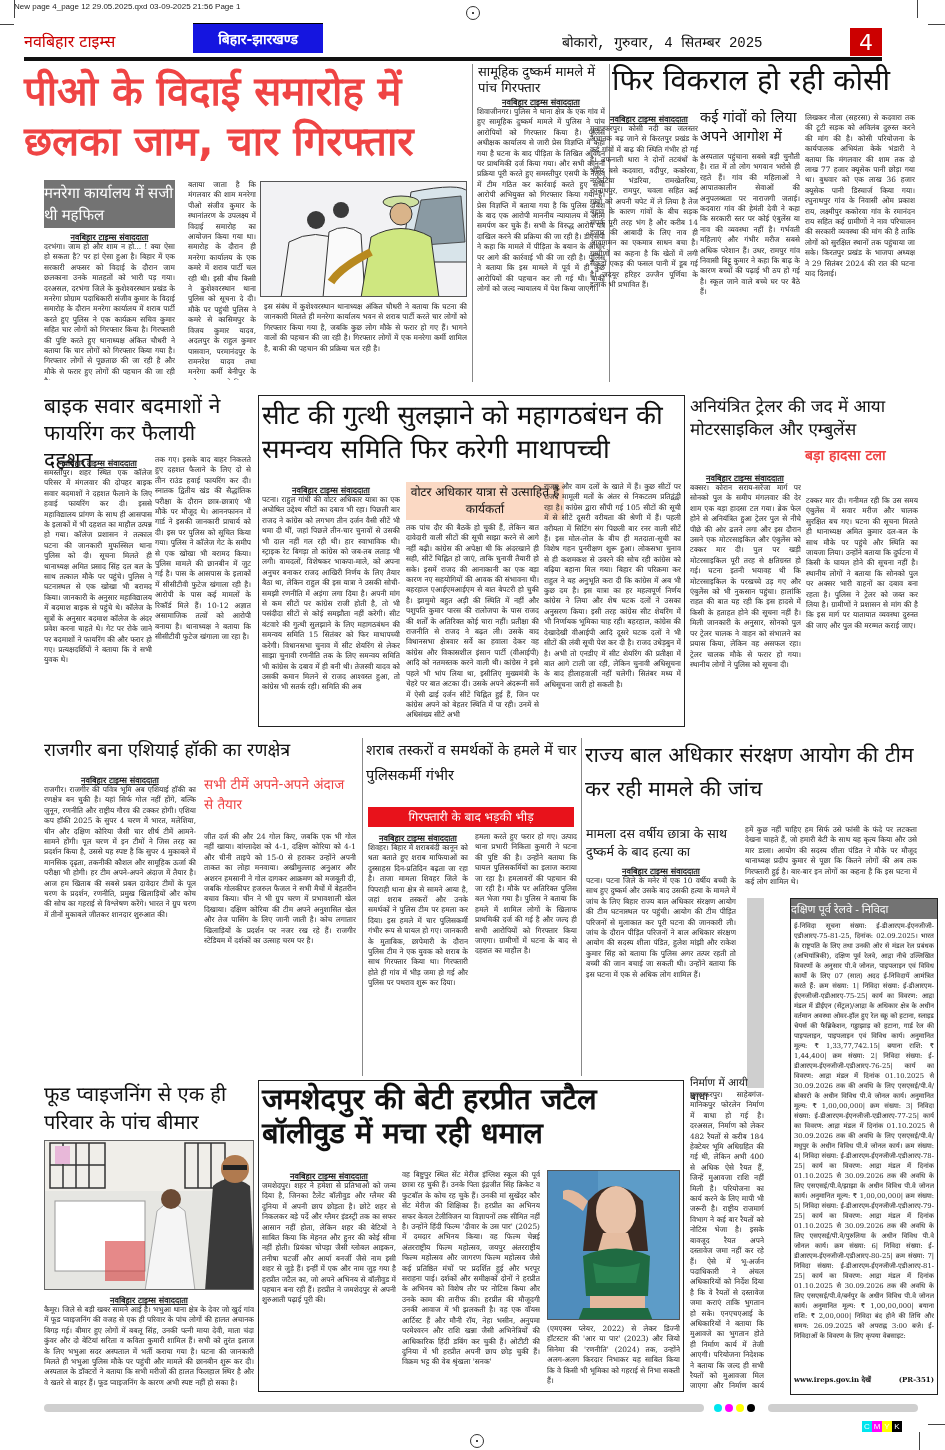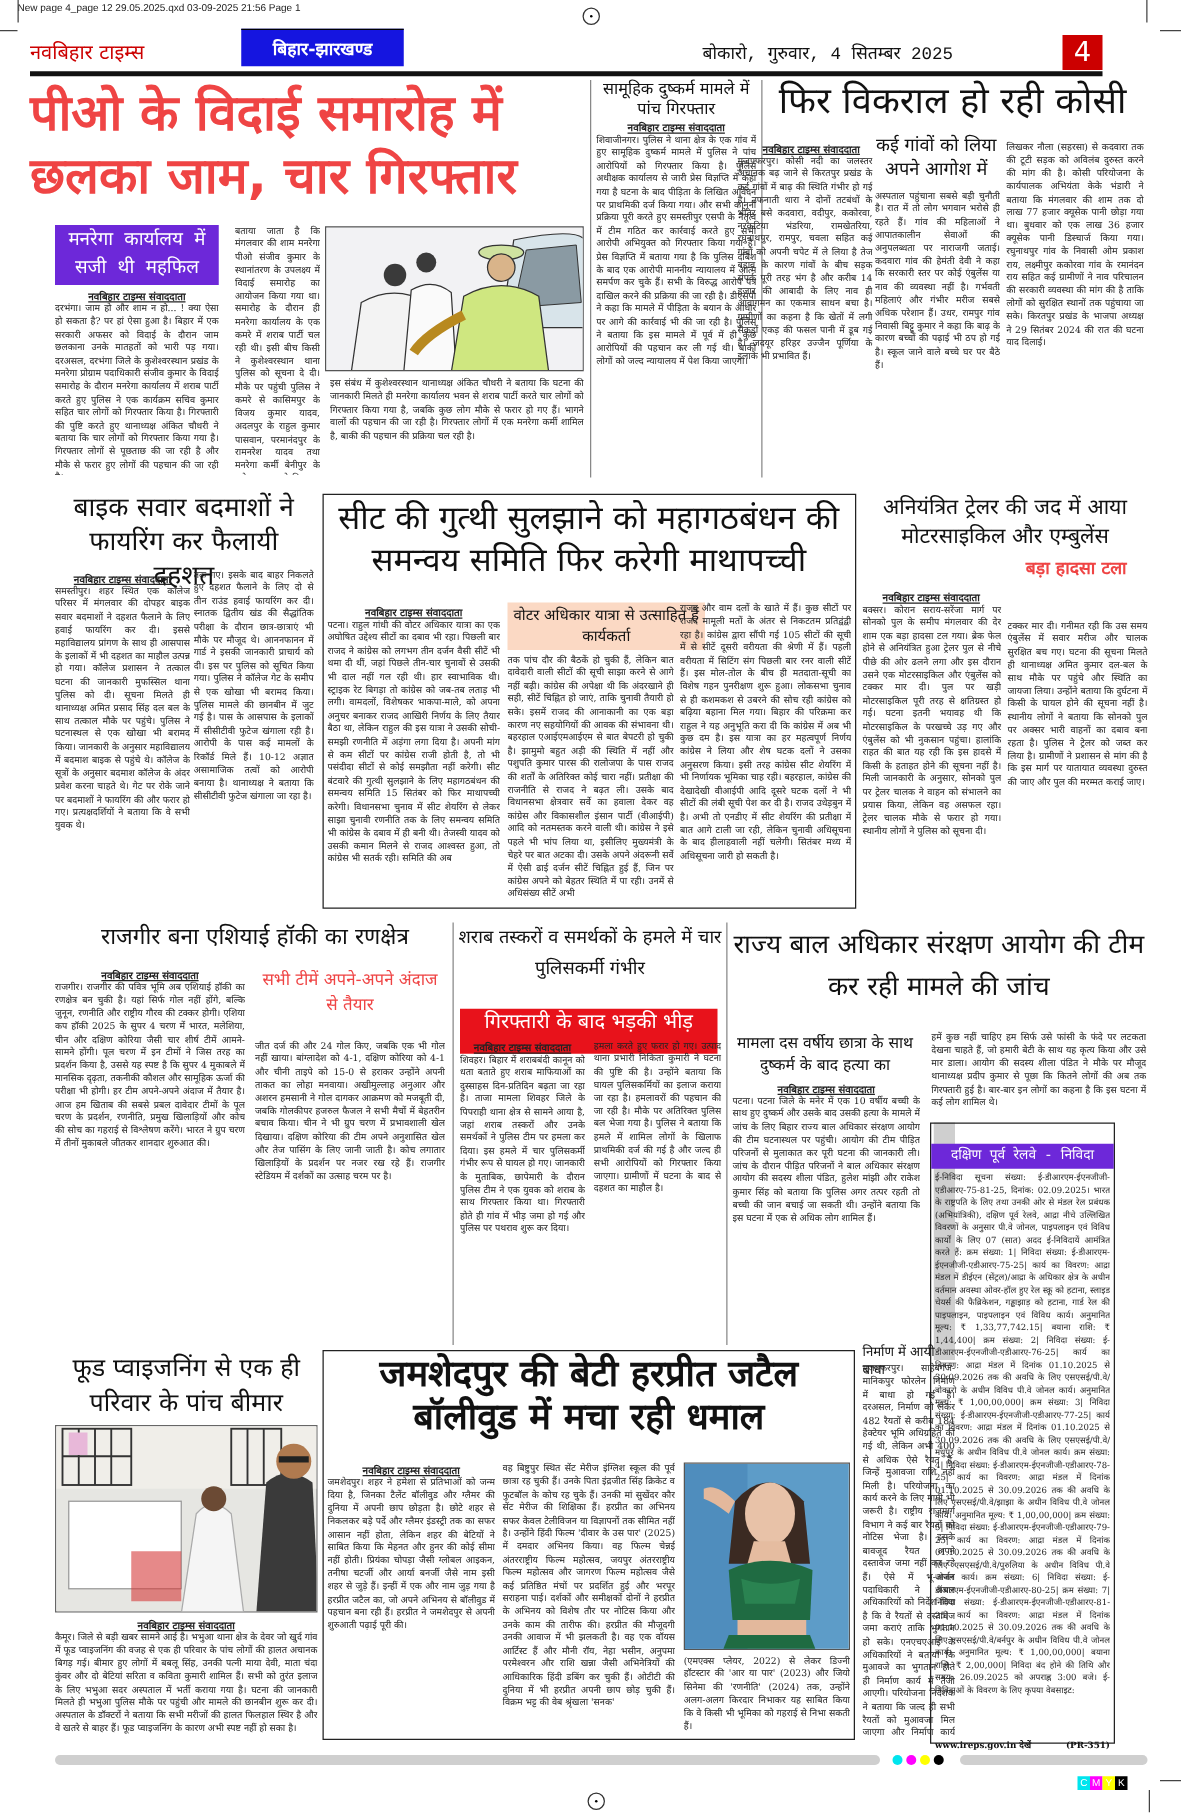--- a/index.html
+++ b/index.html
@@ -9,28 +9,28 @@
 .meta{left:14px;top:2px;font-family:"Liberation Sans",sans-serif;font-size:8px;color:#222}
 .crop-v{width:1px;background:#444}
 .crop-h{height:1px;background:#444}
 .reg{width:14px;height:14px;border:1px solid #333;border-radius:50%;}
 .reg:before{content:"";position:absolute;left:5px;top:5px;width:2px;height:2px;background:#000;border-radius:50%}
 .mast-name{left:24px;top:30px;font-family:"DejaVu Sans",sans-serif;font-weight:normal;color:#c00;font-size:16px}
 .mast-section{left:193px;top:23px;width:130px;height:30px;background:#1515e0;color:#fff;font-family:"DejaVu Sans",sans-serif;font-weight:bold;font-size:14px;display:flex;align-items:center;justify-content:center;border-top:1px solid #000}
 .mast-date{left:562px;top:32px;font-family:Liberation Mono, monospace;font-size:14px;color:#111}
 .mast-page{left:850px;top:28px;width:32px;height:28px;background:#c00;color:#fff;font-family:"DejaVu Sans",sans-serif;font-size:22px;display:flex;align-items:center;justify-content:center}
 .rule-thick{left:24px;top:57px;width:858px;height:4px;background:#111}
-.head{font-family:"DejaVu Sans",sans-serif;line-height:1.08;text-align:center;color:#111}
+.head{font-family:"DejaVu Sans",sans-serif;line-height:1.08;text-align:left;color:#111}
 .red{color:#ef4444}
 .byline{font-size:8px;font-weight:bold;text-decoration:underline;text-align:center;color:#222;font-family:"DejaVu Serif",serif}
 .body{font-size:7.4px;line-height:10.4px;text-align:justify;color:#222;overflow:hidden;font-family:"DejaVu Serif",serif}
 .photo{overflow:hidden}
 .vline{width:1px;background:#888}
 .boxed{border:1.2px solid #222}
-.blackbar{background:#6d28d9;color:#fff;font-family:Liberation Mono, monospace;text-align:center}
+.blackbar{background:#737373;color:#fff;font-family:Liberation Sans, sans-serif;}
 .redbar{background:#e8121b;color:#fff;font-family:"DejaVu Sans",sans-serif;text-align:center}
 .peachbar{background:#fbd9c4;color:#111;font-family:"DejaVu Sans",sans-serif;text-align:center}
 .grayband{background:#cfcfcf}
 .tender .body{font-size:6.8px;line-height:10px}
 .cmyk span{display:inline-block;width:10px;height:11px;font-family:"Liberation Sans",sans-serif;font-size:8px;text-align:center;line-height:11px}
 .dotbar{height:8px;background:#cfcfcf;border-radius:4px}
 </style>
 </head>
 <body>
 
@@ -112,34 +112,34 @@
 <div class="abs body" style="left:806px;top:496px;width:112px;height:230px" data-name="story6-col2">टक्कर मार दी। गनीमत रही कि उस समय एंबुलेंस में सवार मरीज और चालक सुरक्षित बच गए। घटना की सूचना मिलते ही थानाध्यक्ष अमित कुमार दल-बल के साथ मौके पर पहुंचे और स्थिति का जायजा लिया। उन्होंने बताया कि दुर्घटना में किसी के घायल होने की सूचना नहीं है। स्थानीय लोगों ने बताया कि सोनको पुल पर अक्सर भारी वाहनों का दबाव बना रहता है। पुलिस ने ट्रेलर को जब्त कर लिया है। ग्रामीणों ने प्रशासन से मांग की है कि इस मार्ग पर यातायात व्यवस्था दुरुस्त की जाए और पुल की मरम्मत कराई जाए।</div>
 
 <div class="abs head" style="left:44px;top:738px;width:320px;font-size:18px;line-height:24px" data-name="story7-headline">राजगीर बना एशियाई हॉकी का रणक्षेत्र</div>
 <div class="abs byline" style="left:44px;top:774px;width:152px" data-name="story7-byline">नवबिहार टाइम्स संवाददाता</div>
 <div class="abs body" style="left:44px;top:785px;width:152px;height:290px" data-name="story7-col1">राजगीर। राजगीर की पवित्र भूमि अब एशियाई हॉकी का रणक्षेत्र बन चुकी है। यहां सिर्फ गोल नहीं होंगे, बल्कि जुनून, रणनीति और राष्ट्रीय गौरव की टक्कर होगी। एशिया कप हॉकी 2025 के सुपर 4 चरण में भारत, मलेशिया, चीन और दक्षिण कोरिया जैसी चार शीर्ष टीमें आमने-सामने होंगी। पूल चरण में इन टीमों ने जिस तरह का प्रदर्शन किया है, उससे यह स्पष्ट है कि सुपर 4 मुकाबले में मानसिक दृढ़ता, तकनीकी कौशल और सामूहिक ऊर्जा की परीक्षा भी होगी। हर टीम अपने-अपने अंदाज में तैयार है। आज हम खिताब की सबसे प्रबल दावेदार टीमों के पूल चरण के प्रदर्शन, रणनीति, प्रमुख खिलाड़ियों और कोच की सोच का गहराई से विश्लेषण करेंगे। भारत ने ग्रुप चरण में तीनों मुकाबले जीतकर शानदार शुरुआत की।</div>
 <div class="abs head red" style="left:204px;top:774px;width:152px;font-size:13.5px;line-height:20px" data-name="story7-subhead">सभी टीमें अपने-अपने अंदाज से तैयार</div>
 <div class="abs body" style="left:204px;top:832px;width:152px;height:243px" data-name="story7-col2">जीत दर्ज की और 24 गोल किए, जबकि एक भी गोल नहीं खाया। बांग्लादेश को 4-1, दक्षिण कोरिया को 4-1 और चीनी ताइपे को 15-0 से हराकर उन्होंने अपनी ताकत का लोहा मनवाया। अखीमुल्लाह अनुआर और अशरन हमसानी ने गोल दागकर आक्रमण को मजबूती दी, जबकि गोलकीपर हजरुल फैजल ने सभी मैचों में बेहतरीन बचाव किया। चीन ने भी ग्रुप चरण में प्रभावशाली खेल दिखाया। दक्षिण कोरिया की टीम अपने अनुशासित खेल और तेज पासिंग के लिए जानी जाती है। कोच लगातार खिलाड़ियों के प्रदर्शन पर नजर रख रहे हैं। राजगीर स्टेडियम में दर्शकों का उत्साह चरम पर है।</div>
 
 <div class="abs vline" style="left:362px;top:738px;height:338px" data-name="column-divider"></div>
 <div class="abs head" style="left:366px;top:738px;width:212px;font-size:14.5px;line-height:25px" data-name="story8-headline">शराब तस्करों व समर्थकों के हमले में चार पुलिसकर्मी गंभीर</div>
-<div class="abs redbar" style="left:368px;top:807px;width:206px;height:36px;font-size:16px;line-height:20px" data-name="story8-subhead">गिरफ्तारी के बाद भड़की भीड़</div>
+<div class="abs redbar" style="left:368px;top:807px;width:206px;height:20px;font-size:12px;line-height:20px" data-name="story8-subhead">गिरफ्तारी के बाद भड़की भीड़</div>
 <div class="abs byline" style="left:368px;top:832px;width:100px" data-name="story8-byline">नवबिहार टाइम्स संवाददाता</div>
 <div class="abs body" style="left:368px;top:843px;width:100px;height:232px" data-name="story8-col1">शिवहर। बिहार में शराबबंदी कानून को धता बताते हुए शराब माफियाओं का दुस्साहस दिन-प्रतिदिन बढ़ता जा रहा है। ताजा मामला शिवहर जिले के पिपराही थाना क्षेत्र से सामने आया है, जहां शराब तस्करों और उनके समर्थकों ने पुलिस टीम पर हमला कर दिया। इस हमले में चार पुलिसकर्मी गंभीर रूप से घायल हो गए। जानकारी के मुताबिक, छापेमारी के दौरान पुलिस टीम ने एक युवक को शराब के साथ गिरफ्तार किया था। गिरफ्तारी होते ही गांव में भीड़ जमा हो गई और पुलिस पर पथराव शुरू कर दिया।</div>
 <div class="abs body" style="left:475px;top:832px;width:102px;height:243px" data-name="story8-col2">हमला करते हुए फरार हो गए। उत्पाद थाना प्रभारी निकिता कुमारी ने घटना की पुष्टि की है। उन्होंने बताया कि घायल पुलिसकर्मियों का इलाज कराया जा रहा है। हमलावरों की पहचान की जा रही है। मौके पर अतिरिक्त पुलिस बल भेजा गया है। पुलिस ने बताया कि हमले में शामिल लोगों के खिलाफ प्राथमिकी दर्ज की गई है और जल्द ही सभी आरोपियों को गिरफ्तार किया जाएगा। ग्रामीणों में घटना के बाद से दहशत का माहौल है।</div>
 
 <div class="abs vline" style="left:581px;top:738px;height:338px" data-name="column-divider"></div>
 <div class="abs head" style="left:585px;top:738px;width:332px;font-size:21px;line-height:34px" data-name="story9-headline">राज्य बाल अधिकार संरक्षण आयोग की टीम कर रही मामले की जांच</div>
 <div class="abs head" style="left:586px;top:825px;width:148px;font-size:12.5px;line-height:18px" data-name="story9-subhead">मामला दस वर्षीय छात्रा के साथ दुष्कर्म के बाद हत्या का</div>
 <div class="abs byline" style="left:586px;top:865px;width:150px" data-name="story9-byline">नवबिहार टाइम्स संवाददाता</div>
 <div class="abs body" style="left:586px;top:876px;width:150px;height:199px" data-name="story9-col1">पटना। पटना जिले के मनेर में एक 10 वर्षीय बच्ची के साथ हुए दुष्कर्म और उसके बाद उसकी हत्या के मामले में जांच के लिए बिहार राज्य बाल अधिकार संरक्षण आयोग की टीम घटनास्थल पर पहुंची। आयोग की टीम पीड़ित परिजनों से मुलाकात कर पूरी घटना की जानकारी ली। जांच के दौरान पीड़ित परिजनों ने बाल अधिकार संरक्षण आयोग की सदस्य शीला पंडित, हुलेश मांझी और राकेश कुमार सिंह को बताया कि पुलिस अगर तत्पर रहती तो बच्ची की जान बचाई जा सकती थी। उन्होंने बताया कि इस घटना में एक से अधिक लोग शामिल हैं।</div>
 <div class="abs body" style="left:745px;top:825px;width:172px;height:70px" data-name="story9-col2">हमें कुछ नहीं चाहिए हम सिर्फ उसे फांसी के फंदे पर लटकता देखना चाहते हैं, जो हमारी बेटी के साथ यह कृत्य किया और उसे मार डाला। आयोग की सदस्य शीला पंडित ने मौके पर मौजूद थानाध्यक्ष प्रदीप कुमार से पूछा कि कितने लोगों की अब तक गिरफ्तारी हुई है। बार-बार इन लोगों का कहना है कि इस घटना में कई लोग शामिल थे।</div>
 
 <div class="abs grayband" style="left:747px;top:898px;width:17px;height:190px" data-name="gray-band"></div>
-<div class="abs tender boxed" style="left:744px;top:898px;width:148px;height:497px;padding:16px 3px" data-name="tender-notice">
+<div class="abs tender boxed" style="left:790px;top:898px;width:148px;height:497px;padding:0 3px" data-name="tender-notice">
   <div class="blackbar" style="margin:0 -3px;height:20px;font-size:11px;line-height:20px" data-name="tender-title">दक्षिण पूर्व रेलवे - निविदा</div>
   <div class="body" style="height:450px;margin-top:2px" data-name="tender-body">ई-निविदा सूचना संख्या: ई-डीआरएम-ईएनजीजी-एडीआरए-75-81-25, दिनांक: 02.09.2025। भारत के राष्ट्रपति के लिए तथा उनकी ओर से मंडल रेल प्रबंधक (अभियांत्रिकी), दक्षिण पूर्व रेलवे, आद्रा नीचे उल्लिखित विवरणों के अनुसार पी.वे जोनल, पाइपलाइन एवं विविध कार्यों के लिए 07 (सात) अदद ई-निविदायें आमंत्रित करते हैं: क्रम संख्या: 1| निविदा संख्या: ई-डीआरएम-ईएनजीजी-एडीआरए-75-25| कार्य का विवरण: आद्रा मंडल में डीईएन (सेंट्रल)/आद्रा के अधिकार क्षेत्र के अधीन वर्तमान अवस्था ओवर-हॉल हुए रेल स्क्रू को हटाना, स्लाइड चेयर्स की फैब्रिकेशन, गड्ढाझाड़ को हटाना, गार्ड रेल की पाइपलाइन, पाइपलाइन एवं विविध कार्य। अनुमानित मूल्य: ₹ 1,33,77,742.15| बयाना राशि: ₹ 1,44,400| क्रम संख्या: 2| निविदा संख्या: ई-डीआरएम-ईएनजीजी-एडीआरए-76-25| कार्य का विवरण: आद्रा मंडल में दिनांक 01.10.2025 से 30.09.2026 तक की अवधि के लिए एसएसई/पी.वे/बोकारो के अधीन विविध पी.वे जोनल कार्य। अनुमानित मूल्य: ₹ 1,00,00,000| क्रम संख्या: 3| निविदा संख्या: ई-डीआरएम-ईएनजीजी-एडीआरए-77-25| कार्य का विवरण: आद्रा मंडल में दिनांक 01.10.2025 से 30.09.2026 तक की अवधि के लिए एसएसई/पी.वे/मधुपुर के अधीन विविध पी.वे जोनल कार्य। क्रम संख्या: 4| निविदा संख्या: ई-डीआरएम-ईएनजीजी-एडीआरए-78-25| कार्य का विवरण: आद्रा मंडल में दिनांक 01.10.2025 से 30.09.2026 तक की अवधि के लिए एसएसई/पी.वे/झाझा के अधीन विविध पी.वे जोनल कार्य। अनुमानित मूल्य: ₹ 1,00,00,000| क्रम संख्या: 5| निविदा संख्या: ई-डीआरएम-ईएनजीजी-एडीआरए-79-25| कार्य का विवरण: आद्रा मंडल में दिनांक 01.10.2025 से 30.09.2026 तक की अवधि के लिए एसएसई/पी.वे/पुरुलिया के अधीन विविध पी.वे जोनल कार्य। क्रम संख्या: 6| निविदा संख्या: ई-डीआरएम-ईएनजीजी-एडीआरए-80-25| क्रम संख्या: 7| निविदा संख्या: ई-डीआरएम-ईएनजीजी-एडीआरए-81-25| कार्य का विवरण: आद्रा मंडल में दिनांक 01.10.2025 से 30.09.2026 तक की अवधि के लिए एसएसई/पी.वे/बर्नपुर के अधीन विविध पी.वे जोनल कार्य। अनुमानित मूल्य: ₹ 1,00,00,000| बयाना राशि: ₹ 2,00,000| निविदा बंद होने की तिथि और समय: 26.09.2025 को अपराह्न 3:00 बजे। ई-निविदाओं के विवरण के लिए कृपया वेबसाइट:</div>
   <div style="display:flex;justify-content:space-between;font-size:7px;font-weight:bold;font-family:'DejaVu Serif',serif;margin-top:4px">
     <span data-name="tender-website-link">www.ireps.gov.in देखें</span>
     <span data-name="tender-ref">(PR-351)</span>
   </div>
 </div>
 
 <div class="abs head" style="left:44px;top:1080px;width:210px;font-size:20px;line-height:28px" data-name="story10-headline">फूड प्वाइजनिंग से एक ही परिवार के पांच बीमार</div>
 <div class="abs photo" style="left:44px;top:1140px;width:210px;height:150px;border:1px solid #666" data-name="story10-photo">

